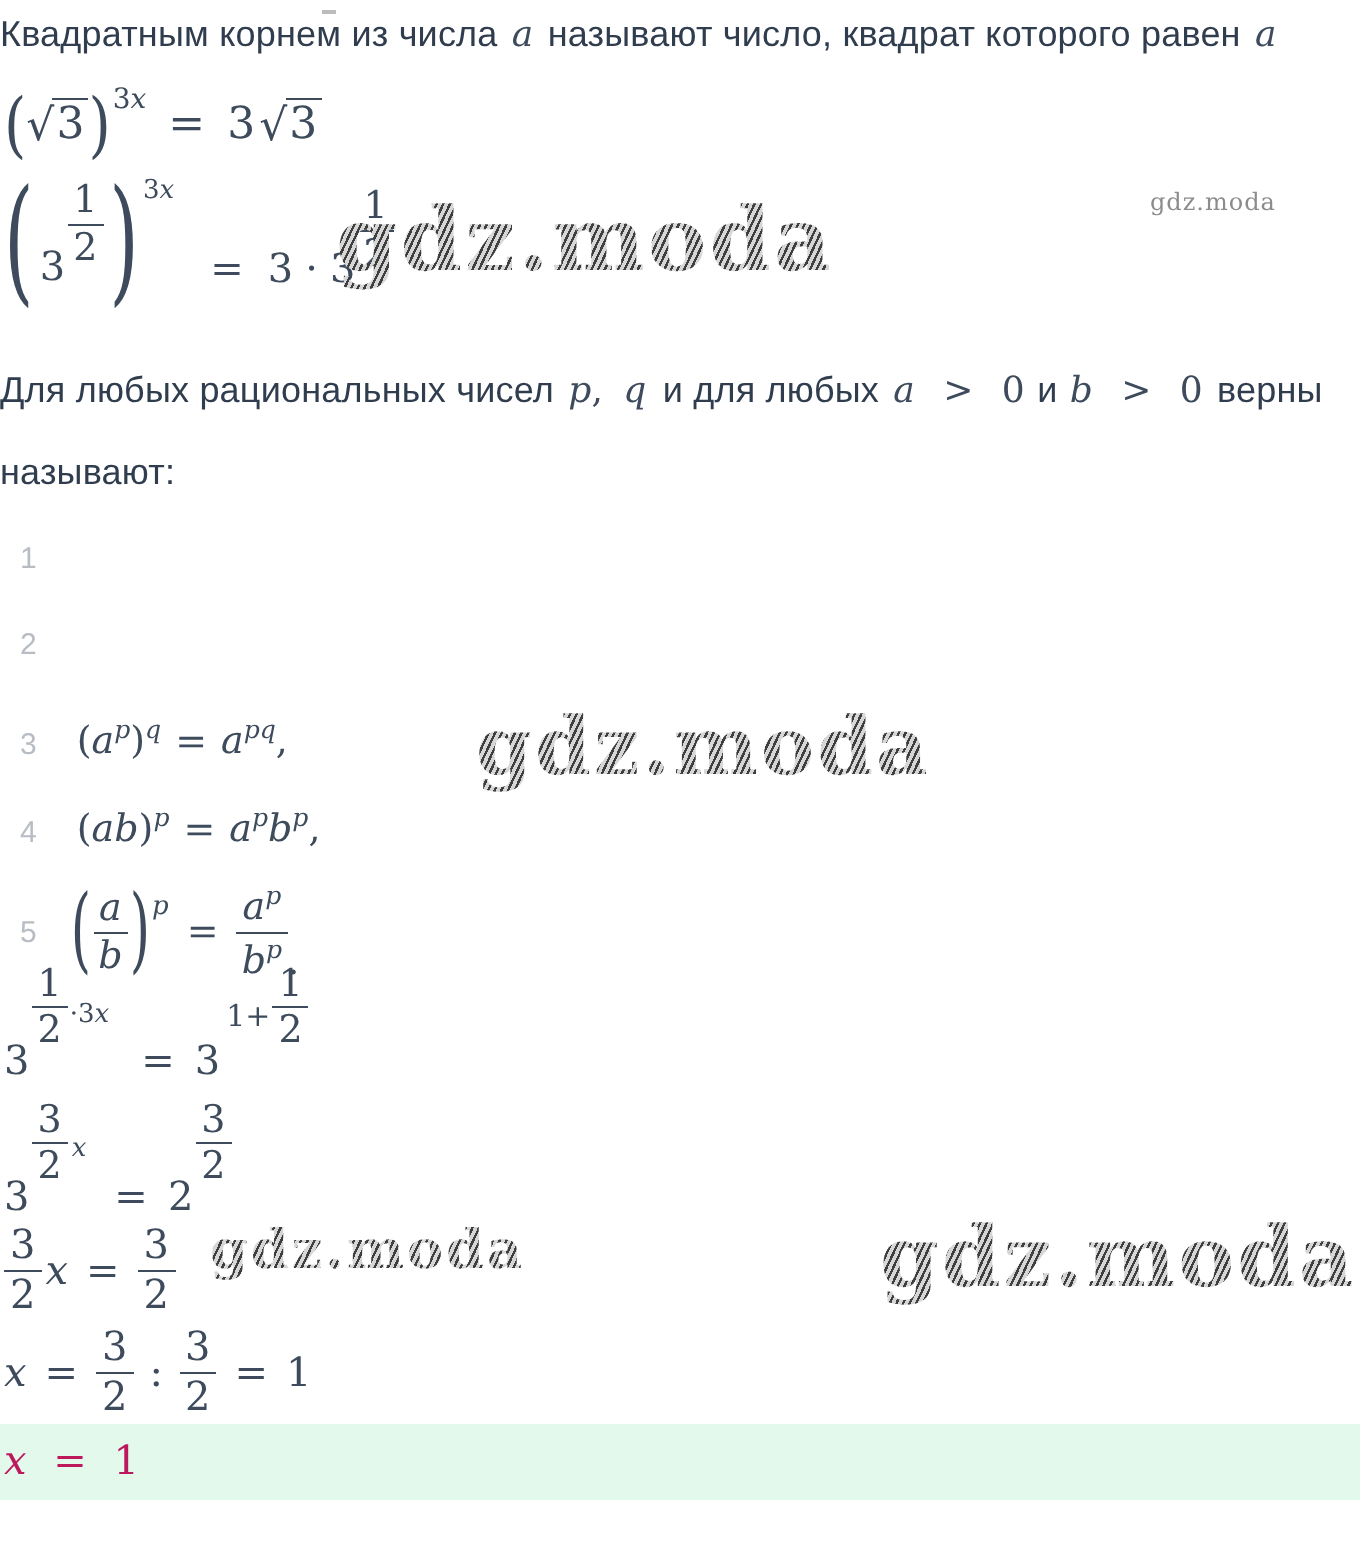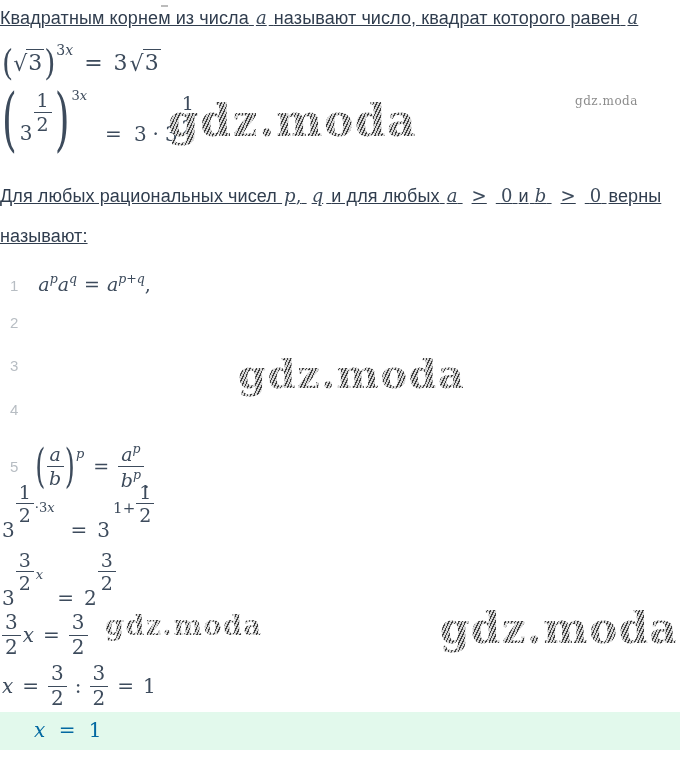--- a/index.html
+++ b/index.html
@@ -1,21 +1,21 @@
 <!DOCTYPE html>
 <html><head>
 <meta charset="utf-8">
 <style>
   html,body{margin:0;padding:0;}
   body{
     width:680px;height:784px;background:#ffffff;position:relative;overflow:hidden;
     font-family:"Liberation Sans",sans-serif;
   }
   .abs{position:absolute;}
-  .txt{font-family:"Liberation Sans",sans-serif;color:#303d4e;font-size:18px;letter-spacing:.1px;text-decoration:underline;}
+  .txt{font-family:"Liberation Sans",sans-serif;color:#303d4e;font-size:18px;letter-spacing:.1px;}
   .math{font-family:"DejaVu Serif",serif;color:#3d4b5c;}
   .mi{font-family:"DejaVu Serif",serif;font-style:italic;}
   i{font-style:italic;}
   .num-gray{color:#b7bdc3;font-family:"Liberation Sans",sans-serif;font-size:15px;}
   .frac{display:inline-block;text-align:center;vertical-align:middle;line-height:1.08;}
   .fnum{display:block;border-bottom:1.4px solid currentColor;padding:0 3px 1px;}
   .fden{display:block;padding-top:1px;}
   .sup{font-size:.66em;vertical-align:.6em;}
   .rt{position:relative;top:1px;margin-right:-1px;}
   .rbar{border-top:1.5px solid currentColor;padding:0 2px;}
@@ -94,35 +94,38 @@
   <span style="margin:0 1px;">и</span>
   <i class="mi math">b</i>
   <span class="math" style="margin:0 9px;">&gt;</span>
   <span class="math">0</span>
   <span style="margin-left:2px;">верны</span>
 </div>
 <div class="abs txt" style="top:226px;left:0;">называют:</div>
 
 <div class="abs" style="top:271px;left:10px;display:flex;align-items:baseline;">
   <span class="num-gray">1</span>
-  <span class="math" style="font-size:19px;margin-left:20px;">
-    <i>a</i><span class="sup"><i>p</i></span><i>a</i><span class="sup"><i>q</i></span><span style="margin:0 7px;">=</span><i>a</i><span class="sup"><i>p+q</i></span><span>,</span>
-  </span>
 </div>
 
 <div class="abs" style="top:314px;left:10px;display:flex;align-items:baseline;">
   <span class="num-gray">2</span>
 </div>
 
 <div class="abs" style="top:357px;left:10px;display:flex;align-items:baseline;">
   <span class="num-gray">3</span>
+  <span class="math" style="font-size:19px;margin-left:20px;">
+    <span>(</span><i>a</i><span class="sup"><i>p</i></span><span>)</span><span class="sup"><i>q</i></span><span style="margin:0 7px;">=</span><i>a</i><span class="sup"><i>pq</i></span><span>,</span>
+  </span>
 </div>
 
 <div class="abs" style="top:401px;left:10px;display:flex;align-items:baseline;">
   <span class="num-gray">4</span>
+  <span class="math" style="font-size:19px;margin-left:20px;">
+    <span>(</span><i>ab</i><span>)</span><span class="sup"><i>p</i></span><span style="margin:0 7px;">=</span><i>a</i><span class="sup"><i>p</i></span><i>b</i><span class="sup"><i>p</i></span><span>,</span>
+  </span>
 </div>
 
 <div class="abs math" style="top:440px;left:10px;height:52px;display:flex;align-items:center;font-size:19px;">
   <span class="num-gray" style="margin-right:17px;">5</span>
   <span class="bp" style="font-size:26px;">(</span>
   <span class="frac" style="margin:0 1px;">
       <span class="fnum"><i>a</i></span>
       <span class="fden"><i>b</i></span>
     </span>
   <span class="bp" style="font-size:26px;">)</span>
@@ -189,18 +192,18 @@
   <span style="margin:0 8px;">:</span>
   <span class="frac">
       <span class="fnum">3</span>
       <span class="fden">2</span>
     </span>
   <span style="margin:0 9px;">=</span>
   <span>1</span>
 </div>
 
 <div class="abs" style="top:712px;left:0;width:680px;height:38px;background:#e2f9ec;">
-  <div class="math" style="position:absolute;top:6px;left:2px;font-size:20px;color:#0369a1;margin-left:32px;">
+  <div class="math" style="position:absolute;top:6px;left:2px;font-size:20px;color:#be185d;">
     <i>x</i>
     <span style="margin:0 7px;">=</span>
     <span>1</span>
   </div>
 </div>
 
 </body></html>

